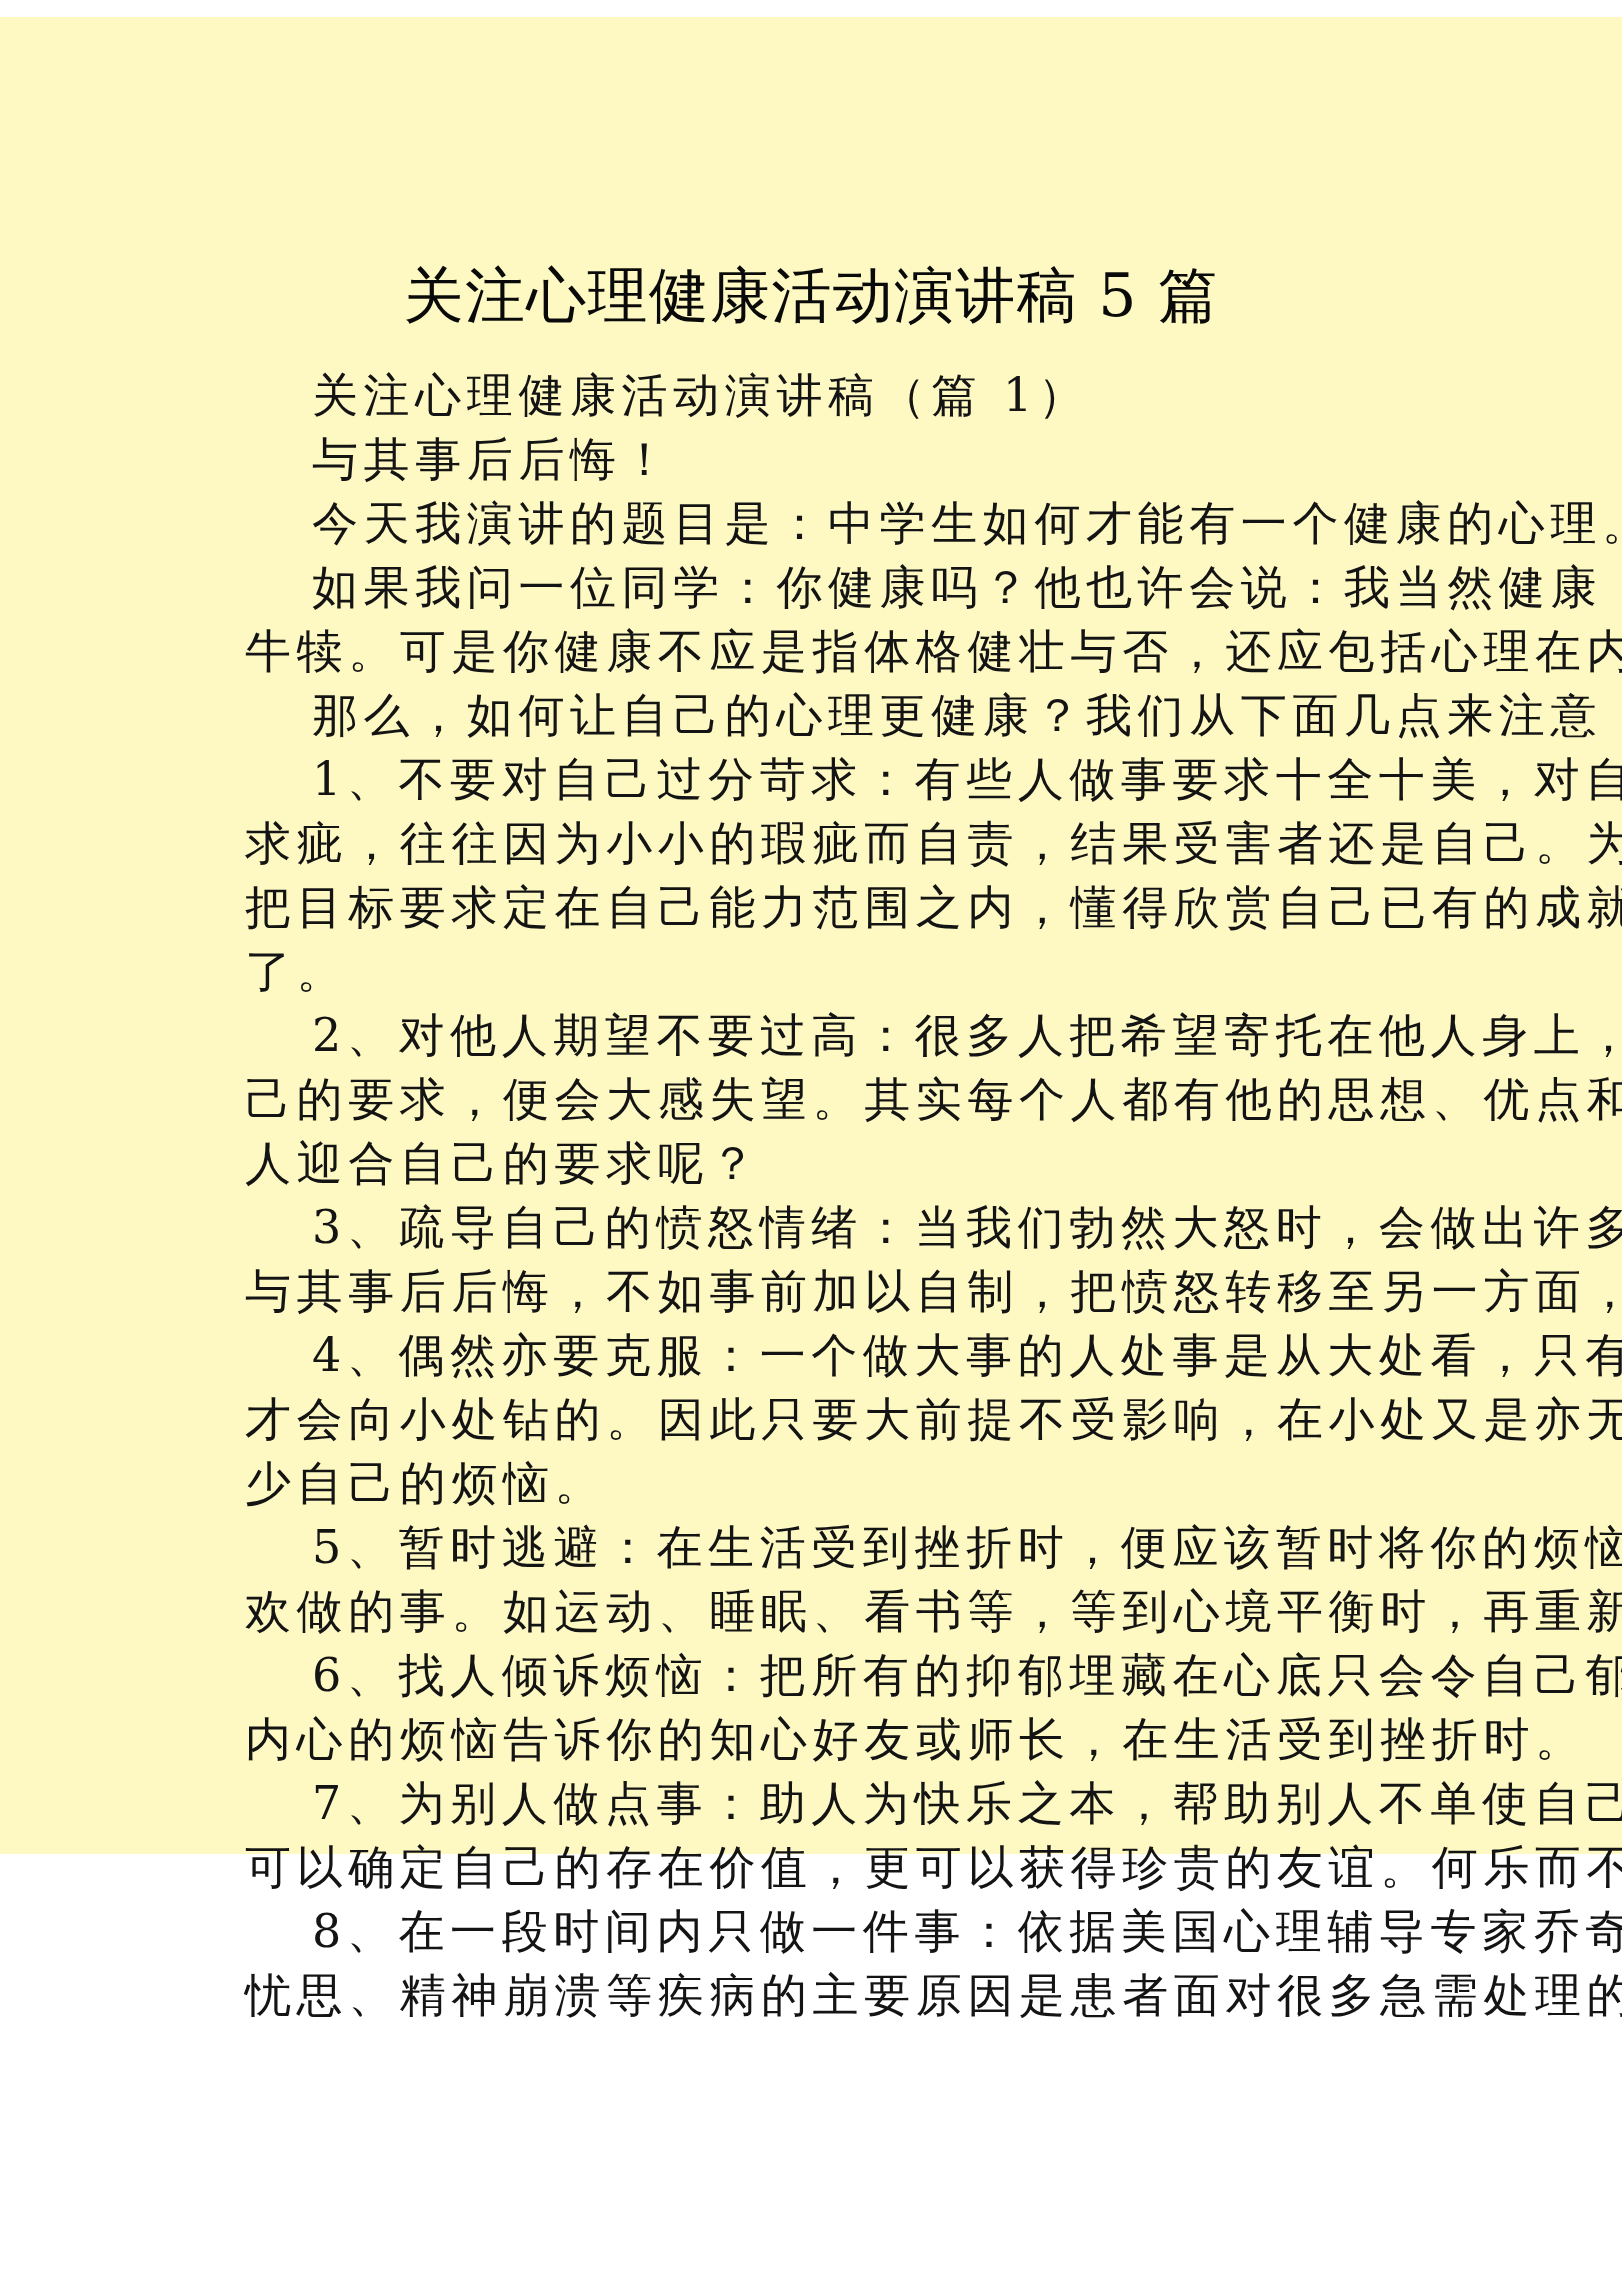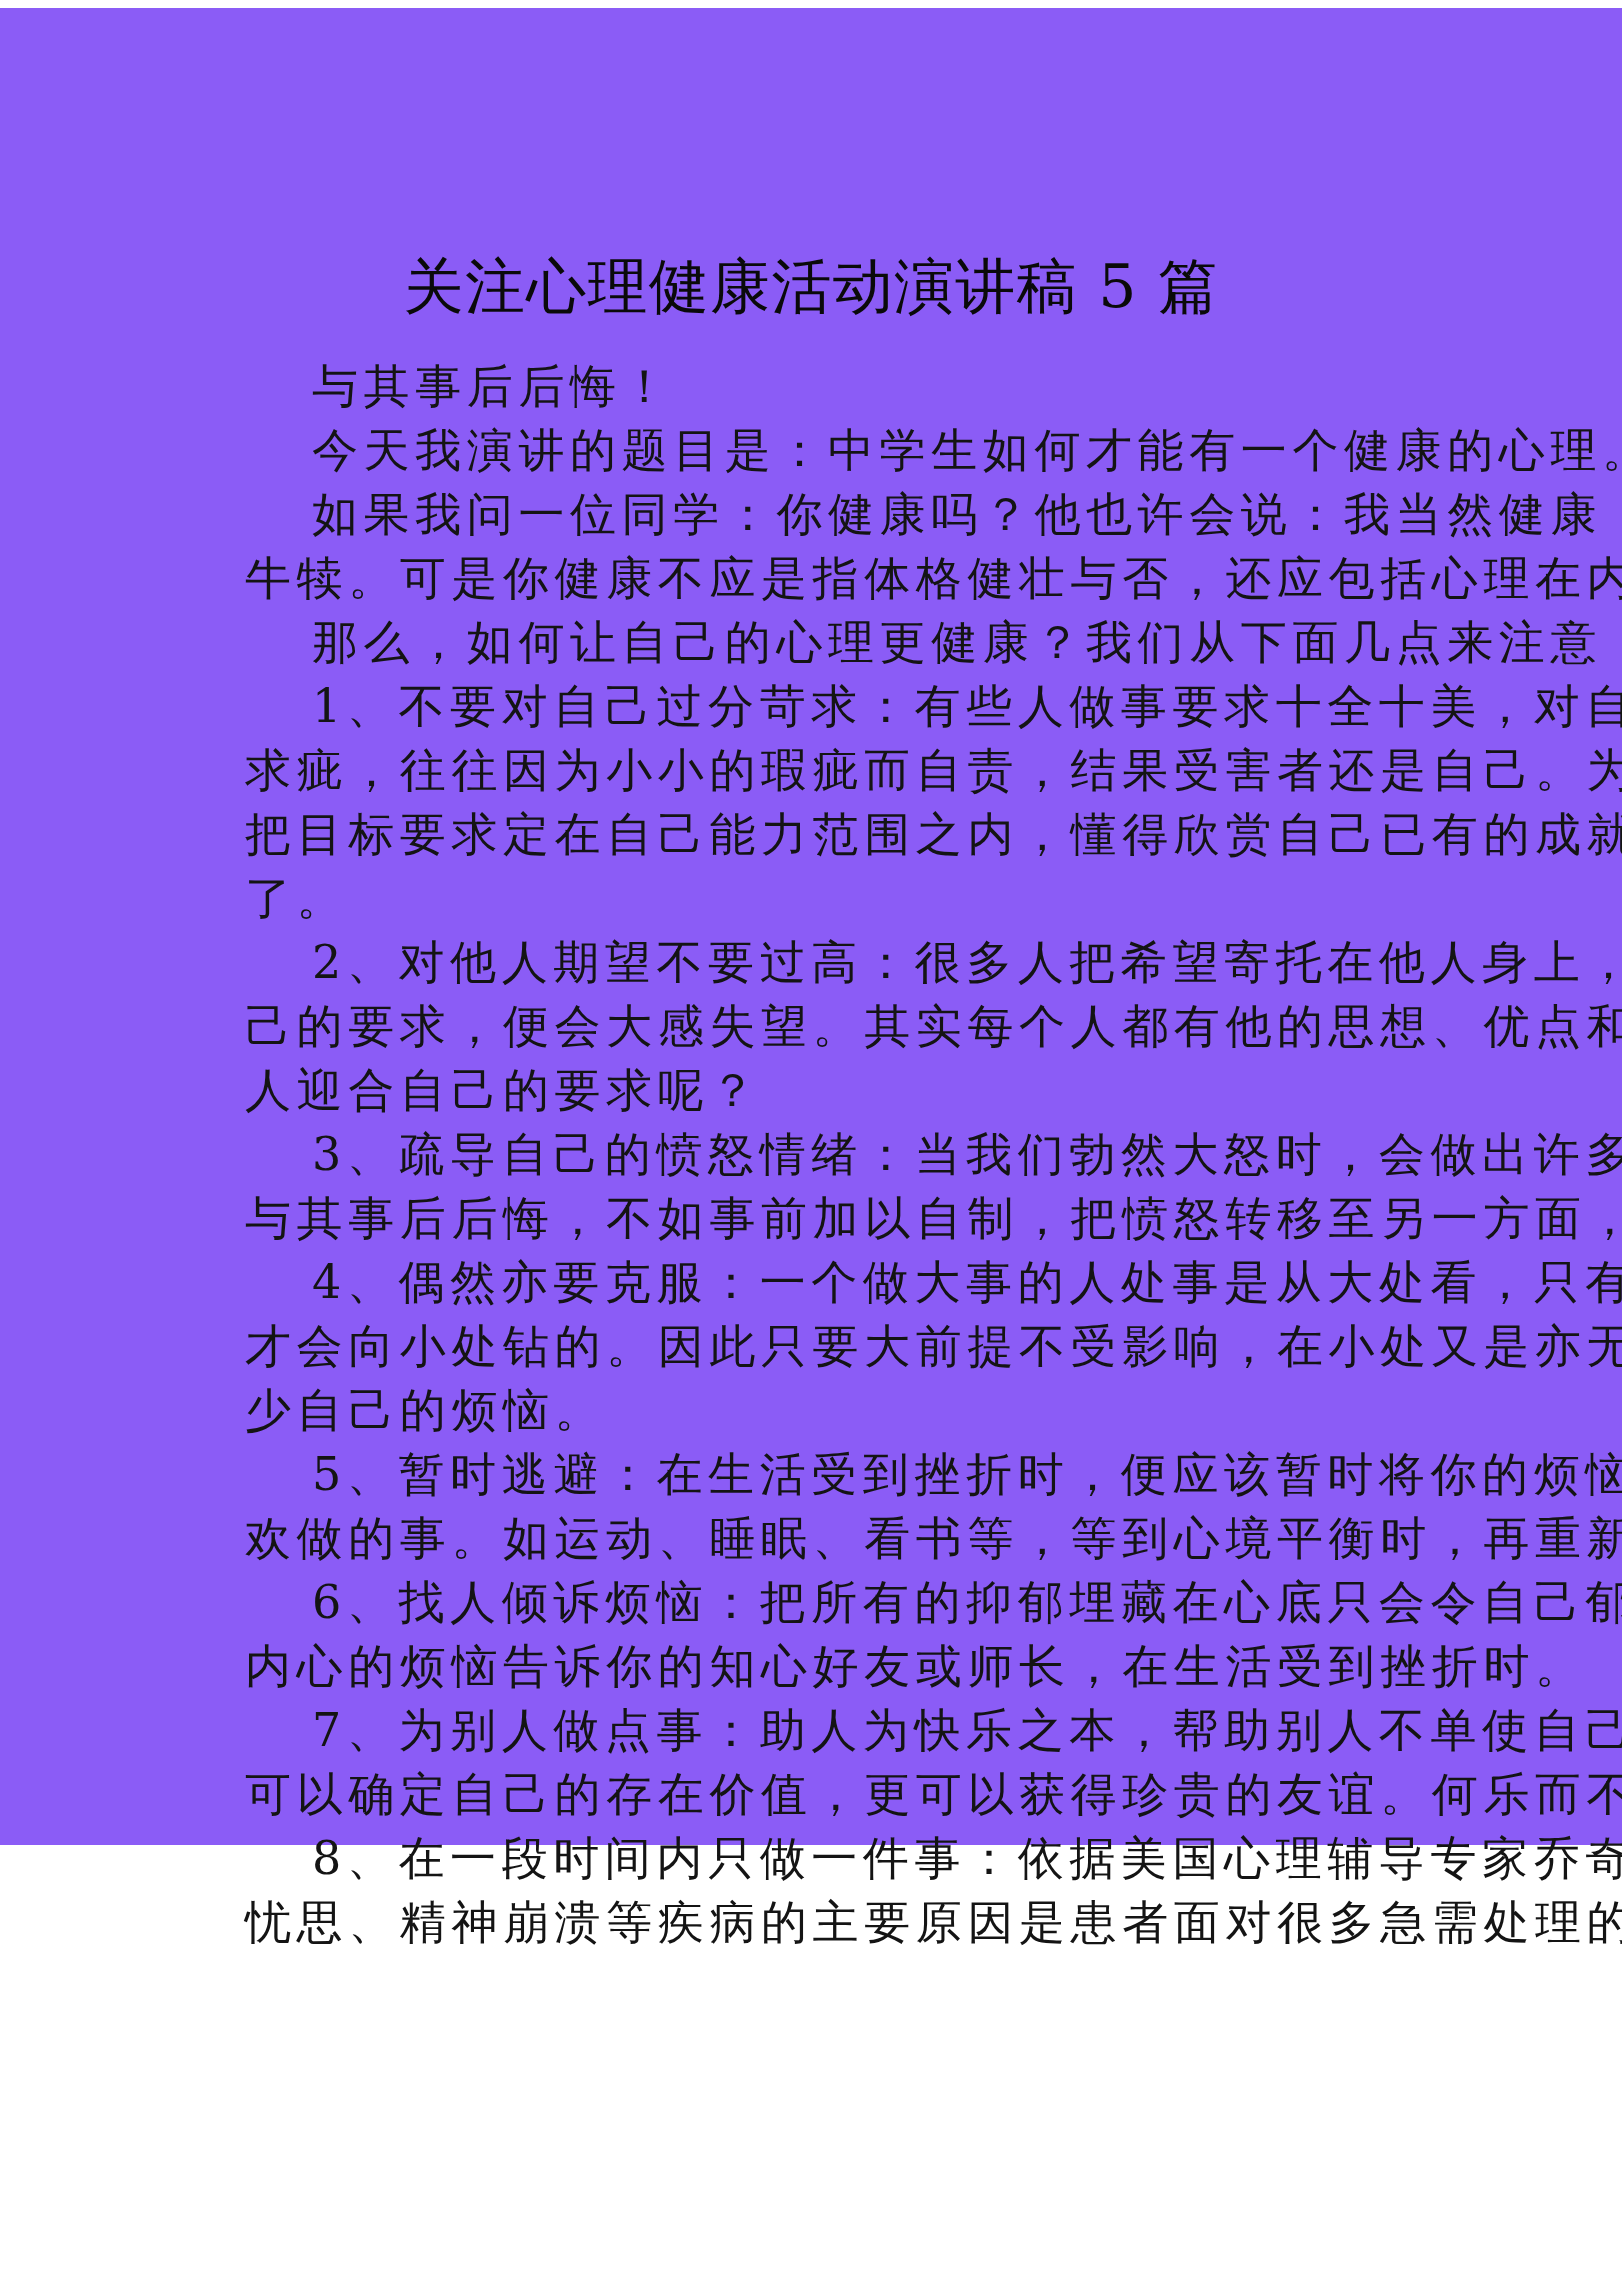--- a/index.html
+++ b/index.html
@@ -1,19 +1,19 @@
 <!DOCTYPE html>
 <html style="font-size:10.5px"><head>
   <meta charset="utf-8">
   <style>
     html, body { margin: 0; padding: 0; background: #ffffff; }
     body { width: 1623px; height: 2295px; position: relative; overflow: hidden; }
     .page {
-      position: absolute; left: 0; top: 8px; width: 1623px; height: 1837px;
-      background: #8b5cf6; color: #111;
+      position: absolute; left: 0; top: 17px; width: 1623px; height: 1837px;
+      background: #fef9c3; color: #111;
       font-family: "DejaVu Serif", "Liberation Serif", serif;
     }
     .title {
       position: absolute; left: 0; top: 196px; width: 1623px;
       text-align: center; font-size: 60px; line-height: 85px;
       letter-spacing: 1.3px; color: #0a0a0a; font-weight: normal;
     }
     .body {
       position: absolute; left: 245px; top: 346px; width: 1139px;
       font-size: 46px; line-height: 64px; letter-spacing: 5.6px;
@@ -21,20 +21,21 @@
     }
     .line { display: block; white-space: nowrap; }
     .indent { padding-left: 67px; }
   </style>
 </head>
 <body>
 
 <div class="page">
   <h1 class="title">关注心理健康活动演讲稿 5 篇</h1>
   <div class="body" id="doc-body">
+    <span class="line indent">关注心理健康活动演讲稿（篇 1）</span>
     <span class="line indent">与其事后后悔！</span>
     <span class="line indent">今天我演讲的题目是：中学生如何才能有一个健康的心理。</span>
     <span class="line indent">如果我问一位同学：你健康吗？他也许会说：我当然健康！瞧，我壮的像小</span>
     <span class="line">牛犊。可是你健康不应是指体格健壮与否，还应包括心理在内的健康。</span>
     <span class="line indent">那么，如何让自己的心理更健康？我们从下面几点来注意：</span>
     <span class="line indent">1、不要对自己过分苛求：有些人做事要求十全十美，对自己要求近乎吹毛</span>
     <span class="line">求疵，往往因为小小的瑕疵而自责，结果受害者还是自己。为了避免挫折感，应</span>
     <span class="line">把目标要求定在自己能力范围之内，懂得欣赏自己已有的成就，自然会心情舒畅</span>
     <span class="line">了。</span>
     <span class="line indent">2、对他人期望不要过高：很多人把希望寄托在他人身上，若对方达不到自</span>

